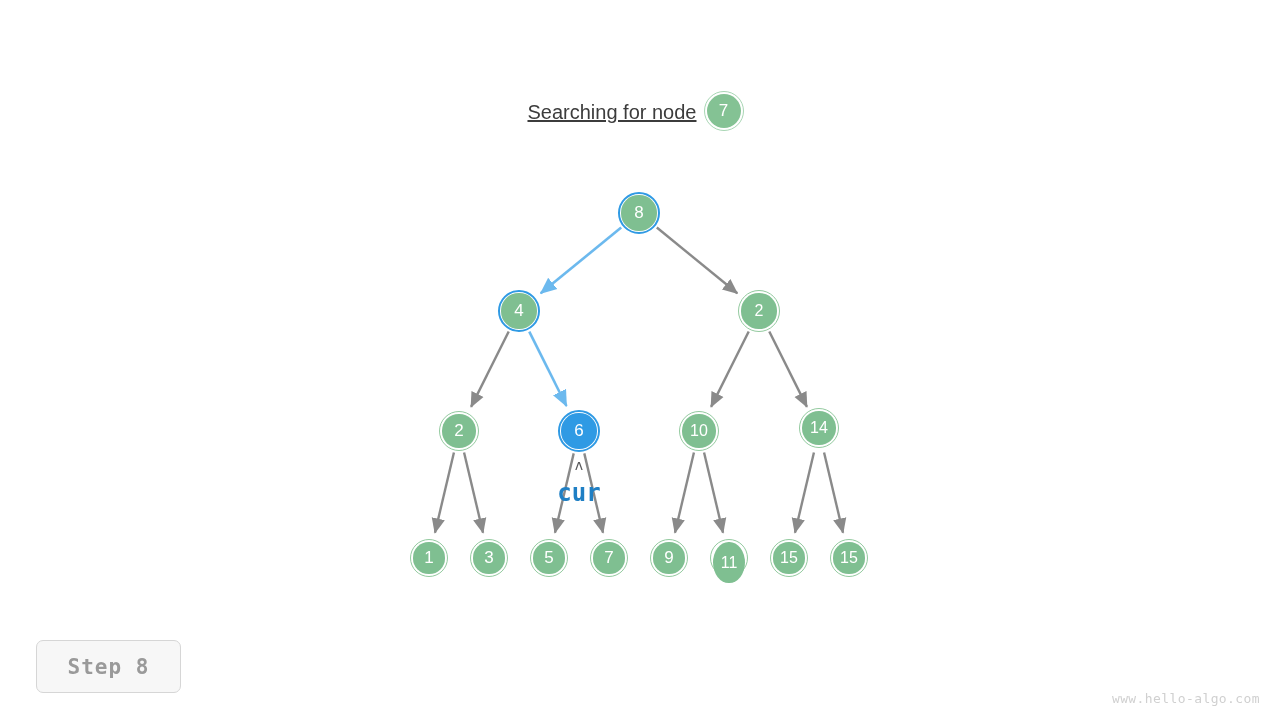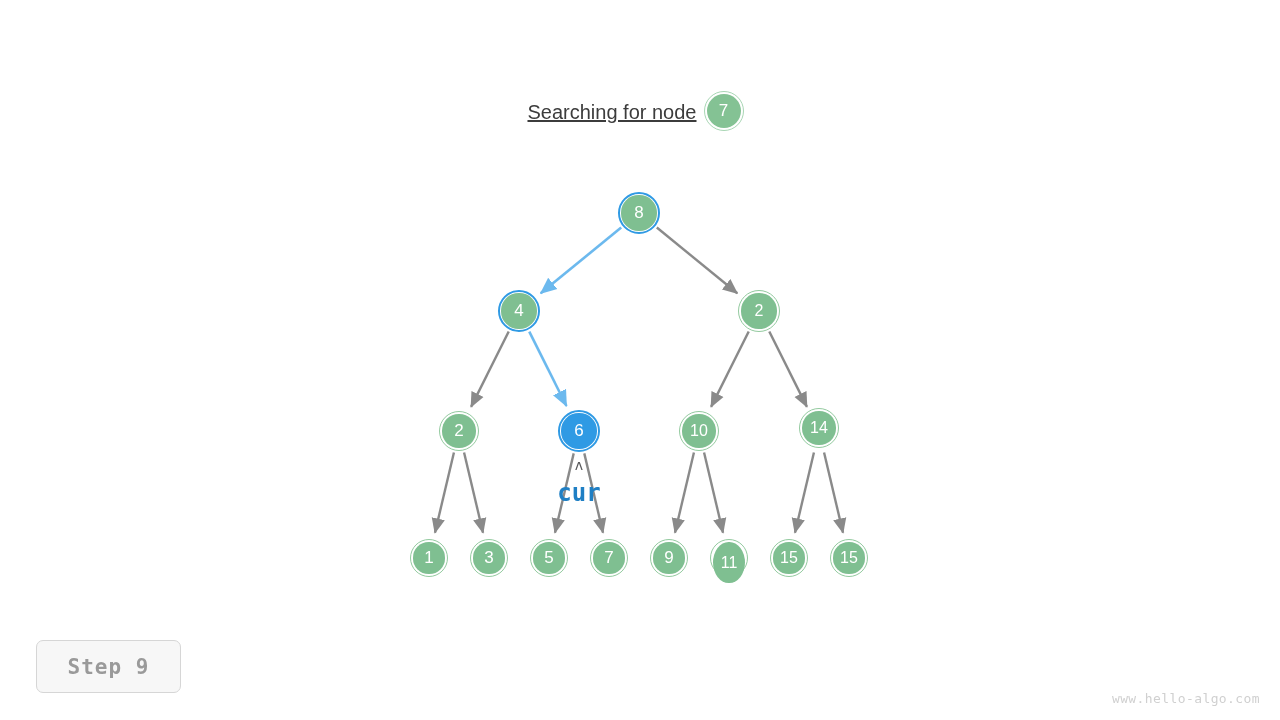--- a/index.html
+++ b/index.html
@@ -325,16 +325,16 @@
       </div>
     </div>
 </div>
 
 <div id="cur-pointer" style="left: 543px; top: 458px;">
   <div id="cur-caret">ʌ</div>
   <div id="cur-label">cur</div>
 </div>
 
 <div id="step-badge">
-  <span id="step-badge-text">Step 9</span>
+  <span id="step-badge-text">Step 8</span>
 </div>
 
 <div id="watermark">www.hello-algo.com</div>
 
 </body></html>

